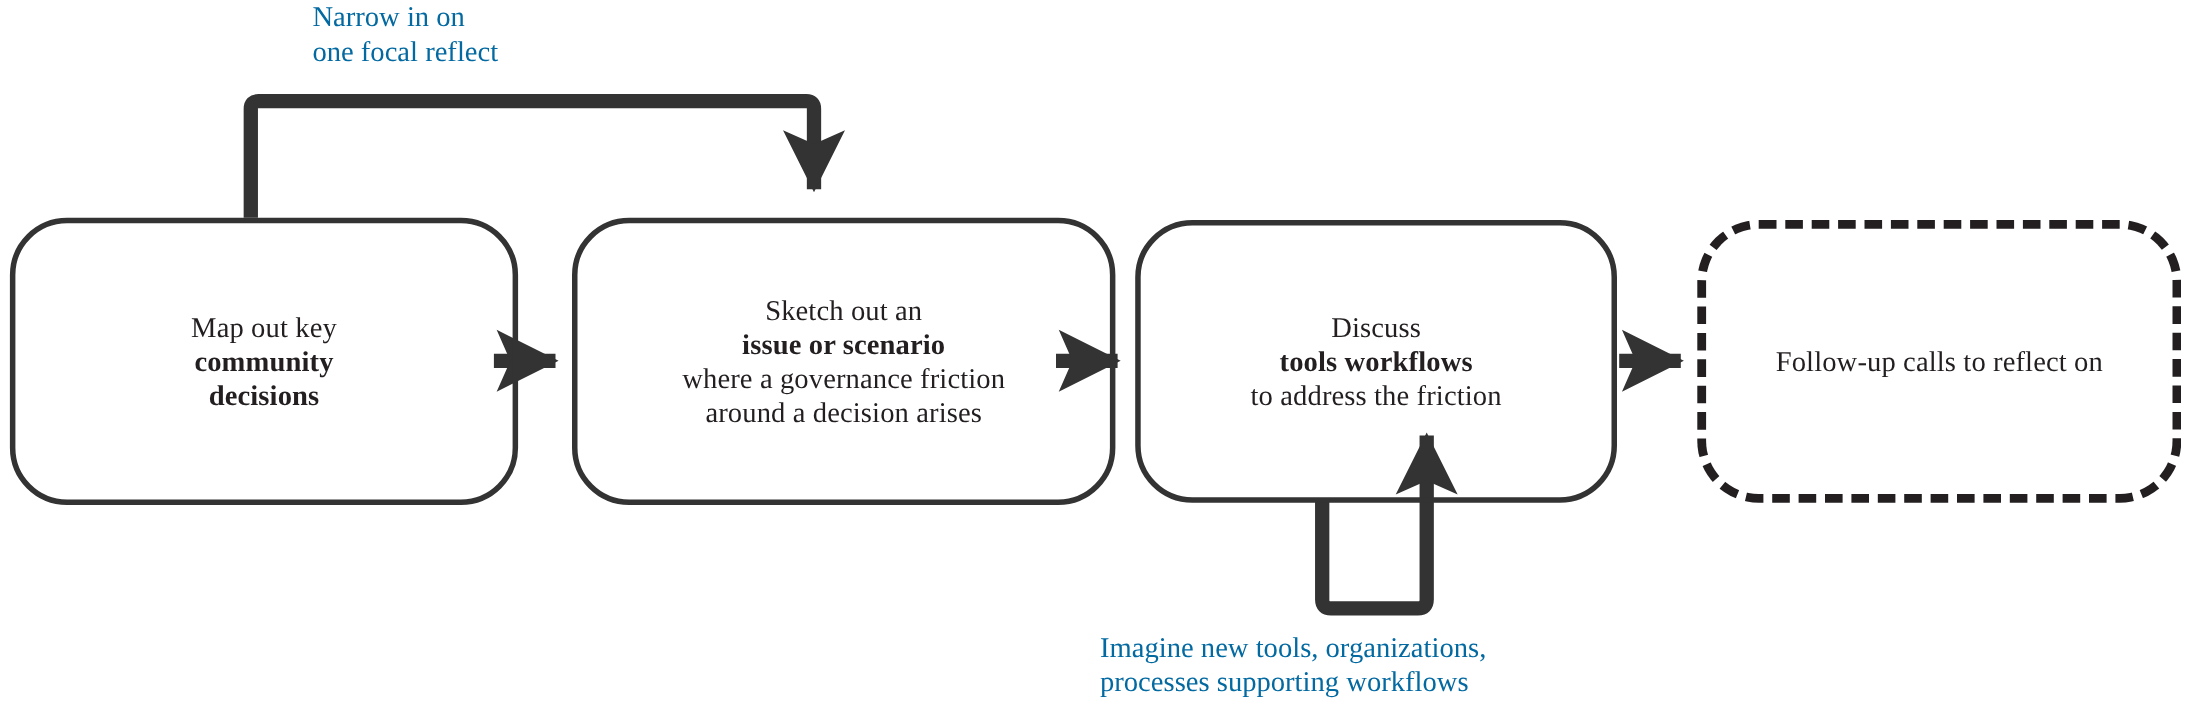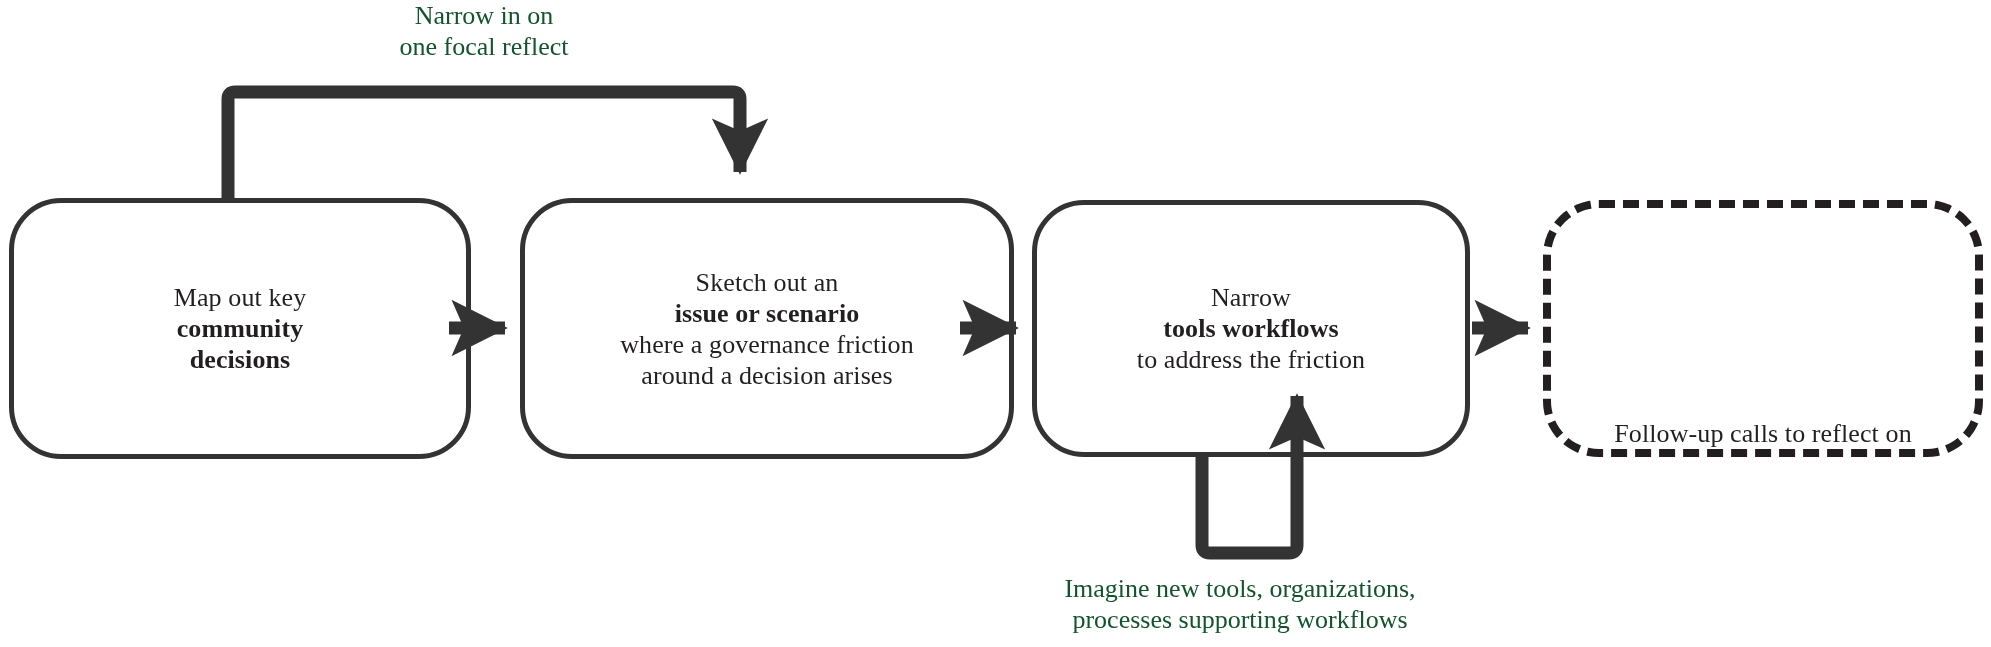--- a/index.html
+++ b/index.html
@@ -41,24 +41,24 @@
     line-height: 31px;
     letter-spacing: 0.1px;
     color: #231f20;
     padding: 0 14px;
   }
   .node .node-text .b {
     font-weight: bold;
   }
   .label {
     position: absolute;
-    text-align: center;
+    text-align: left;
     font-size: 26px;
     line-height: 31px;
-    color: #14532d;
+    color: #0369a1;
   }
   .label .lbl-line { display: block; }
 </style>
 </head>
 <body>
 
 <div id="diagram-root">
 
   <svg class="layer" viewBox="0 0 1991 647">
     <defs>
@@ -100,28 +100,28 @@
     <div class="node-text">
       <div>Sketch out an</div>
       <div class="b">issue or scenario</div>
       <div>where a governance friction</div>
       <div>around a decision arises</div>
     </div>
   </div>
 
   <div class="node" style="left:1032px; top:200px; width:438px; height:257px; border:5.5px solid #333333;">
     <div class="node-text">
-      <div>Narrow</div>
+      <div>Discuss</div>
       <div class="b">tools workflows</div>
       <div>to address the friction</div>
     </div>
   </div>
 
   <div class="node" style="left:1543px; top:200px; width:440px; height:257px;
-              border:8px dashed #231f20; border-radius:56px;align-items:flex-end;">
+              border:8px dashed #231f20; border-radius:56px;">
     <div class="node-text">
       <div>Follow-up calls to reflect on</div>
     </div>
   </div>
 
   <div class="label" style="left:284px; top:0px; width:400px;">
     <span class="lbl-line">Narrow in on</span>
     <span class="lbl-line">one focal reflect</span>
   </div>
 

